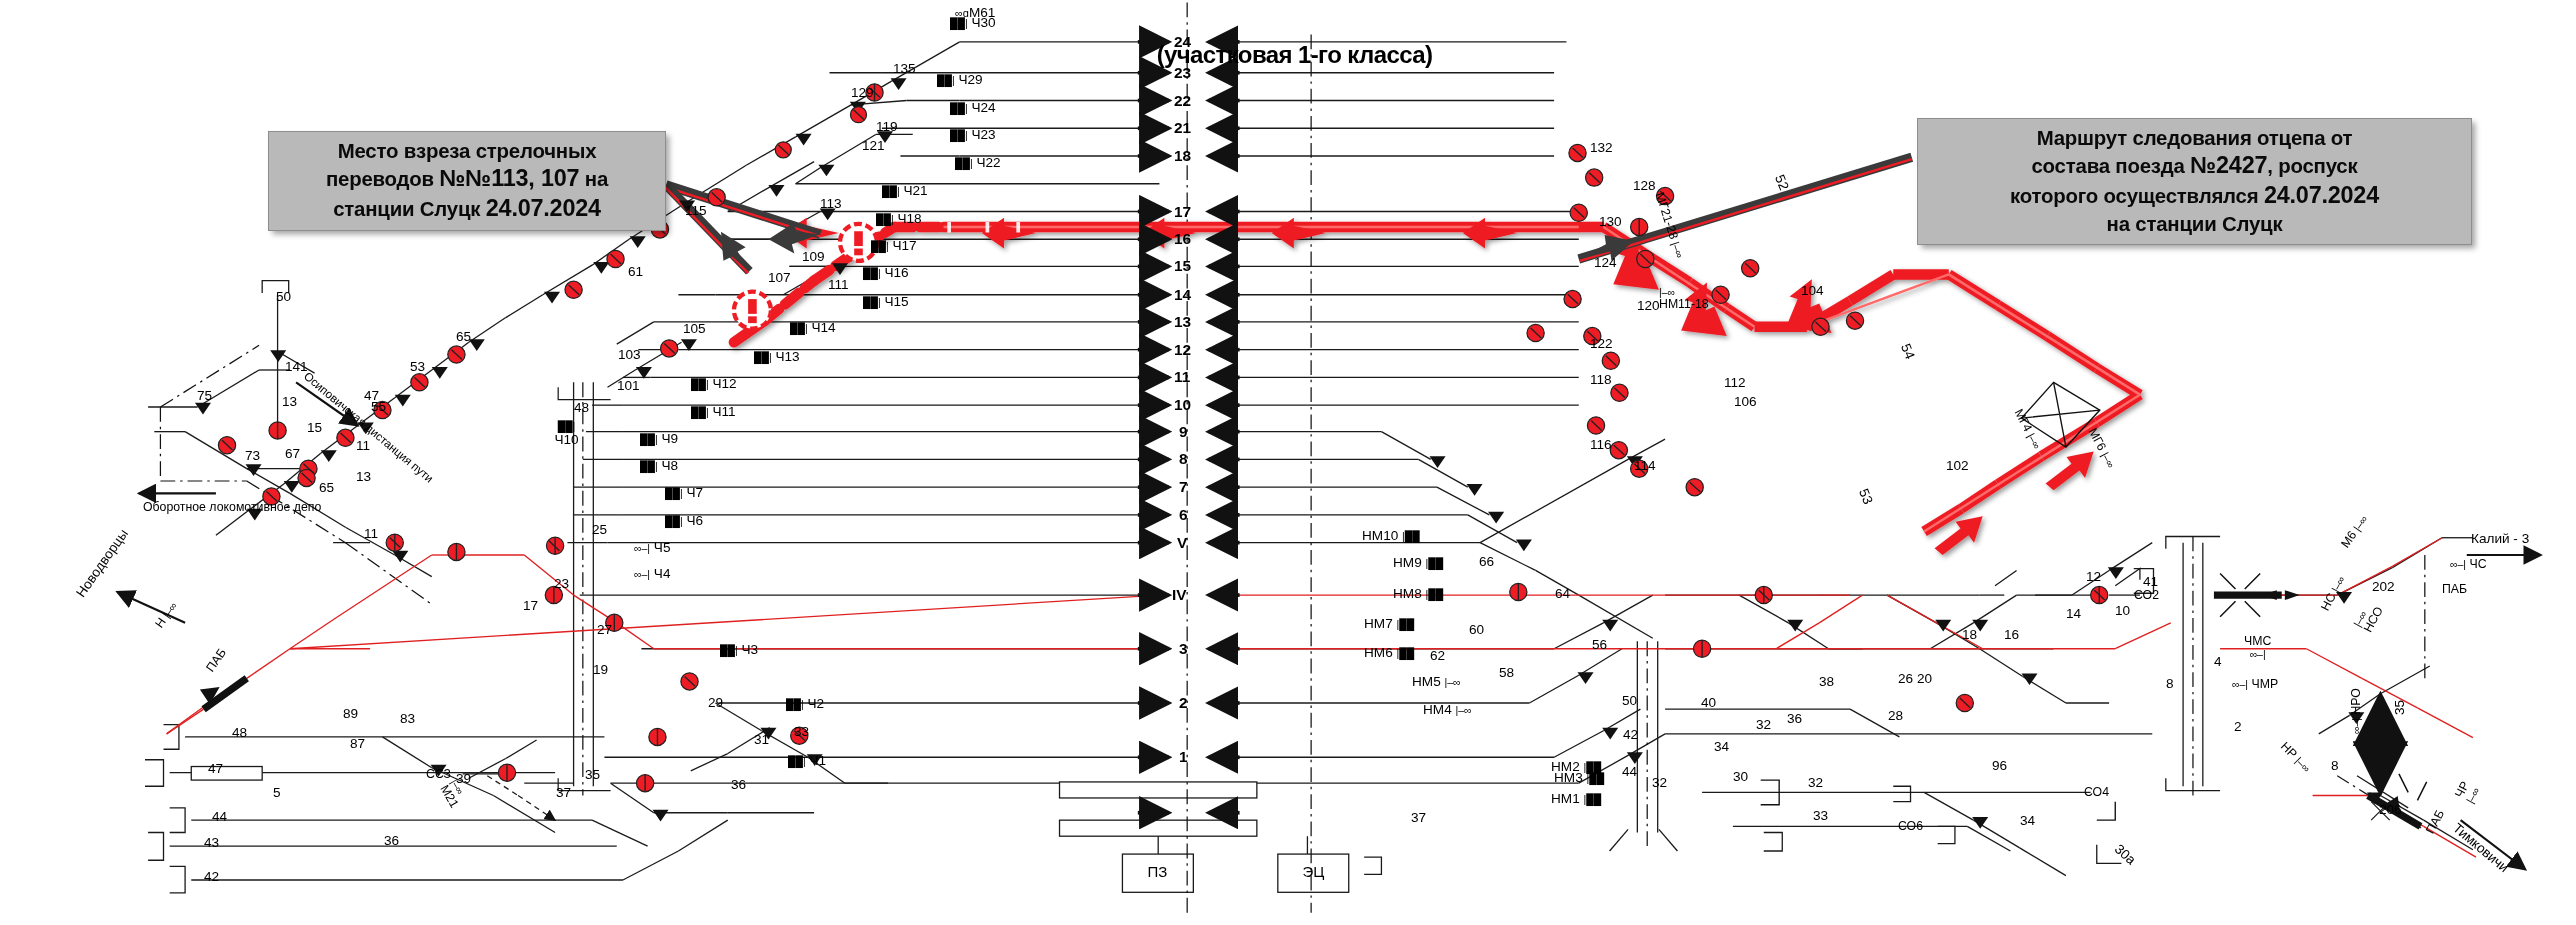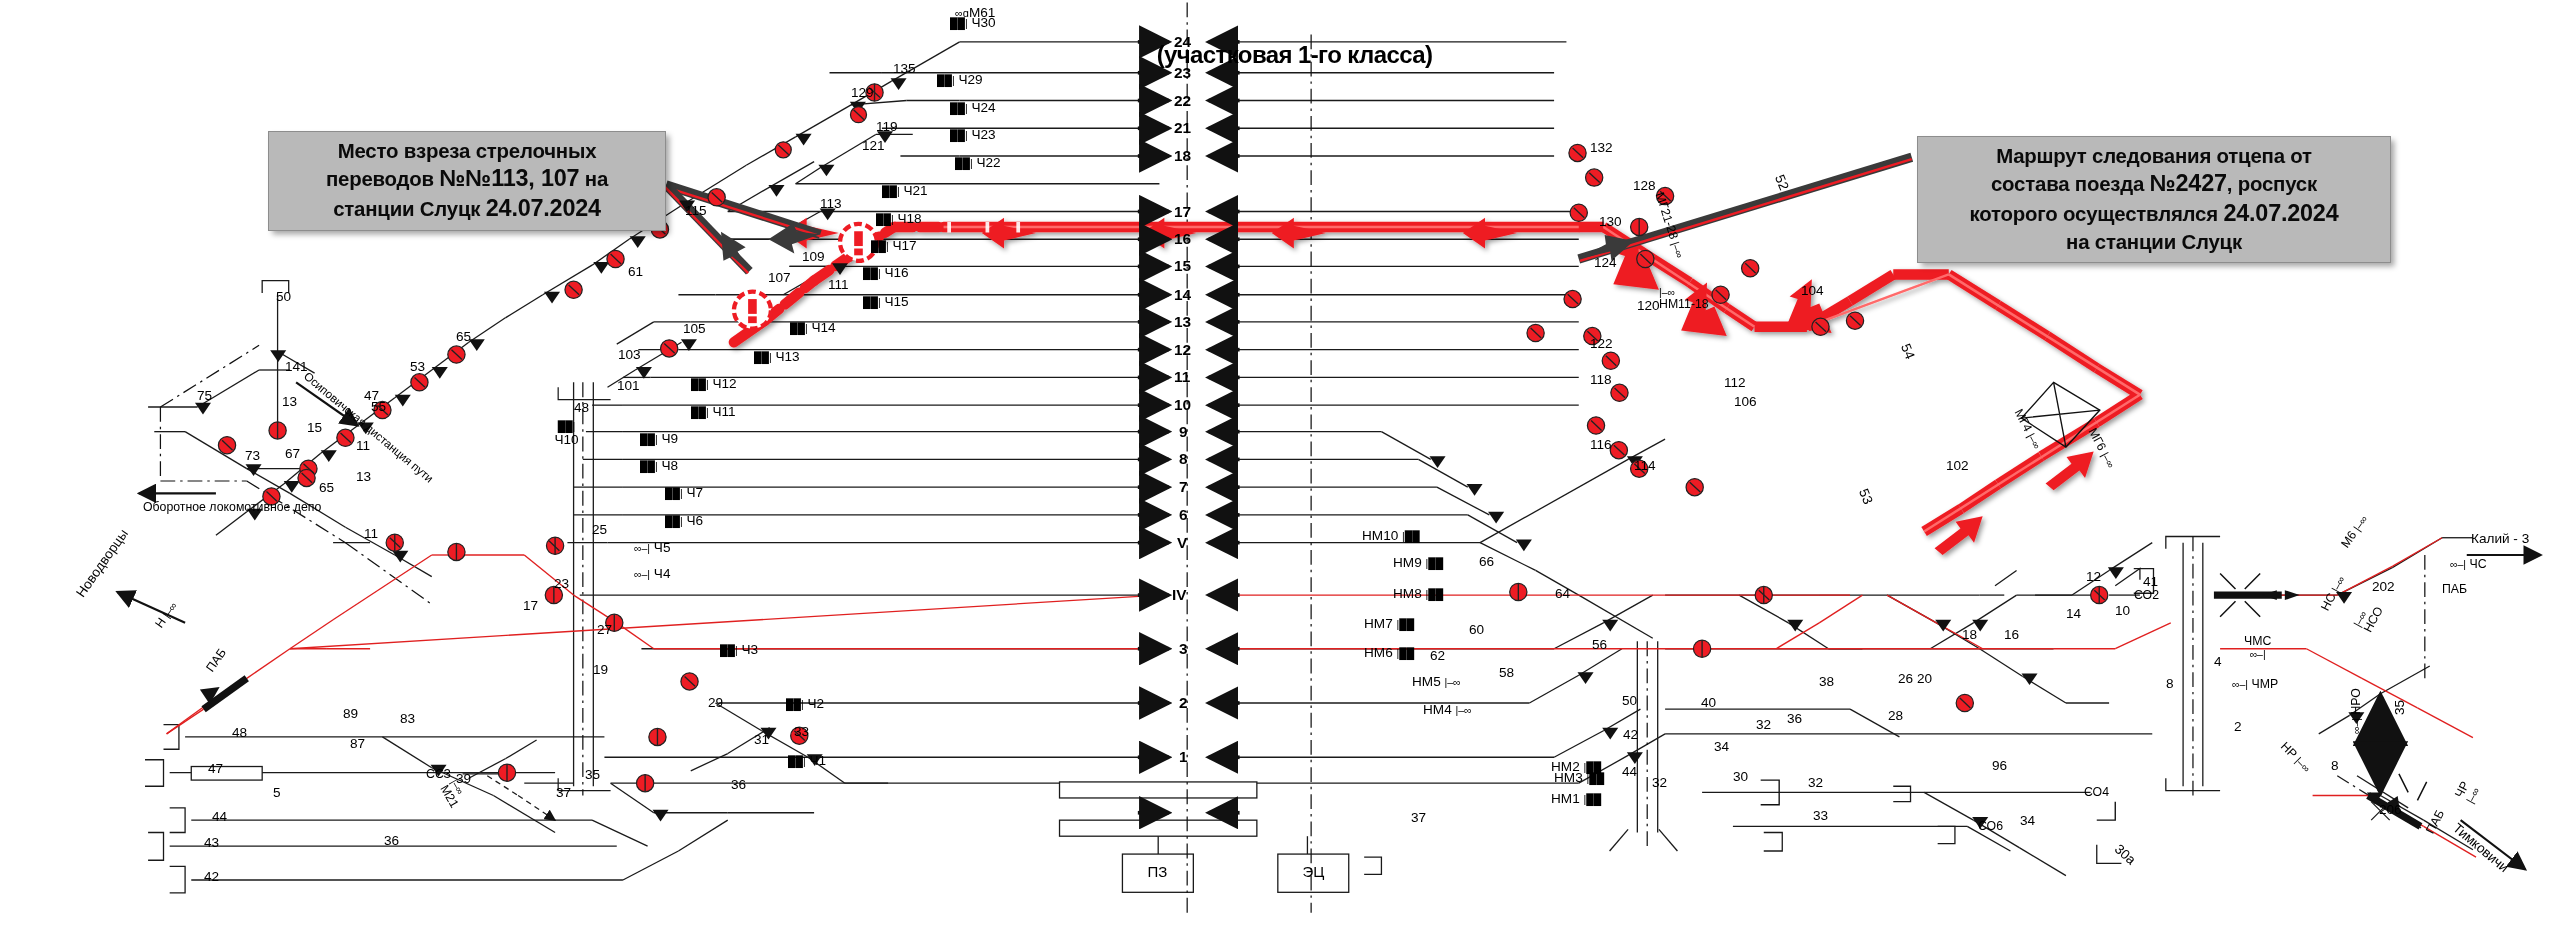--- a/index.html
+++ b/index.html
@@ -11,21 +11,21 @@
        font-family:"Liberation Sans",sans-serif;letter-spacing:-0.6px;}
   #title1{left:974px;top:3.7px;width:641px;font-size:33px;}
   #title2{left:974px;top:41px;width:641px;font-size:24px;}
 
   .callout{position:absolute;background:#b9b9b9;border:0.6px solid #8d8d8d;
            box-shadow:4.3px 4.3px 5.6px rgba(0,0,0,.35);
            color:#0a0a0a;font-weight:bold;text-align:center;
            font-family:"Liberation Sans",sans-serif;line-height:1.28;
            padding:6.2px 8.6px;box-sizing:border-box;}
   #callout-left{left:268px;top:131px;width:398px;font-size:20.4px;letter-spacing:-0.2px;}
-  #callout-right{left:1917px;top:136px;width:474px;font-size:20.4px;letter-spacing:-0.2px;}
+  #callout-right{left:1917px;top:118px;width:555px;font-size:20.4px;letter-spacing:-0.2px;}
   .callout .big{font-size:23.4px;}
 
   .lbl{position:absolute;color:#000;font-family:"Liberation Sans",sans-serif;
        white-space:nowrap;line-height:1;}
   .sw{font-size:13.6px;}            
   .sig{font-size:13.6px;}           
   .tnum{font-size:15.4px;font-weight:bold;} 
   .dest{font-size:15px;}
   .small{font-size:12.3px;}
   .rot90{transform-origin:0 0;}
@@ -714,21 +714,21 @@
   <div class="lbl sig" style="left:1551px;top:792px;"><span>НМ1</span> <span style="font-size:10.5px">|██</span></div>
   <div class="lbl small" style="left:1659px;top:286px;"><span style="font-size:10.5px">|–∞</span><br><span>НМ11-18</span></div>
   <div class="lbl small rot90" style="left:1665px;top:191px;transform:rotate(72deg);"><span>МГ21-28</span> <span style="font-size:10.5px">|–∞</span></div>
   <div class="lbl small rot90" style="left:2023px;top:407px;transform:rotate(62deg);"><span>МГ4</span> <span style="font-size:10.5px">|–∞</span></div>
   <div class="lbl small rot90" style="left:2097px;top:426px;transform:rotate(62deg);"><span>МГ6</span> <span style="font-size:10.5px">|–∞</span></div>
 
   <div class="lbl small rot90" style="left:459px;top:777px;transform:rotate(60deg);"><span style="font-size:10px">|–∞</span><br><span>М21</span></div>
   <div class="lbl small" style="left:426px;top:768px;"><span>ССЗ</span></div>
   <div class="lbl small" style="left:2134px;top:589px;"><span>СО2</span></div>
   <div class="lbl small" style="left:2084px;top:786px;"><span>СО4</span></div>
-  <div class="lbl small" style="left:1978px;top:820px;"><span>СО6</span></div>
+  <div class="lbl small" style="left:1898px;top:820px;"><span>СО6</span></div>
   <div class="lbl small" style="left:2244px;top:635px;text-align:center;line-height:1.05;"><span>ЧМС</span><br><span style="font-size:10.5px">∞–|</span></div>
   <div class="lbl small" style="left:2232px;top:678px;"><span style="font-size:10.5px">∞–|</span> <span>ЧМР</span></div>
   <div class="lbl small rot90" style="left:2339px;top:543px;transform:rotate(-55deg);"><span>М6</span> <span style="font-size:10.5px">|–∞</span></div>
   <div class="lbl small rot90" style="left:2287px;top:740px;transform:rotate(45deg);"><span>НР</span> <span style="font-size:10.5px">|–∞</span></div>
   <div class="lbl small" style="left:2450px;top:558px;"><span style="font-size:10.5px">∞–|</span> <span>ЧС</span></div>
   <div class="lbl small" style="left:2442px;top:583px;"><span>ПАБ</span></div>
   <div class="lbl small rot90" style="left:2319px;top:607px;transform:rotate(-62deg);"><span>НС</span> <span style="font-size:10.5px">|–∞</span></div>
   <div class="lbl small rot90" style="left:2351px;top:623px;transform:rotate(-62deg);"><span style="font-size:10.5px">|–∞</span><br><span>НСО</span></div>
   <div class="lbl small rot90" style="left:2350px;top:734px;transform:rotate(-90deg);"><span style="font-size:10.5px">∞–|</span> <span>НРО</span></div>
   <div class="lbl small rot90" style="left:2453px;top:794px;transform:rotate(-62deg);"><span>ЧР</span><br><span style="font-size:10.5px">|–∞</span></div>

